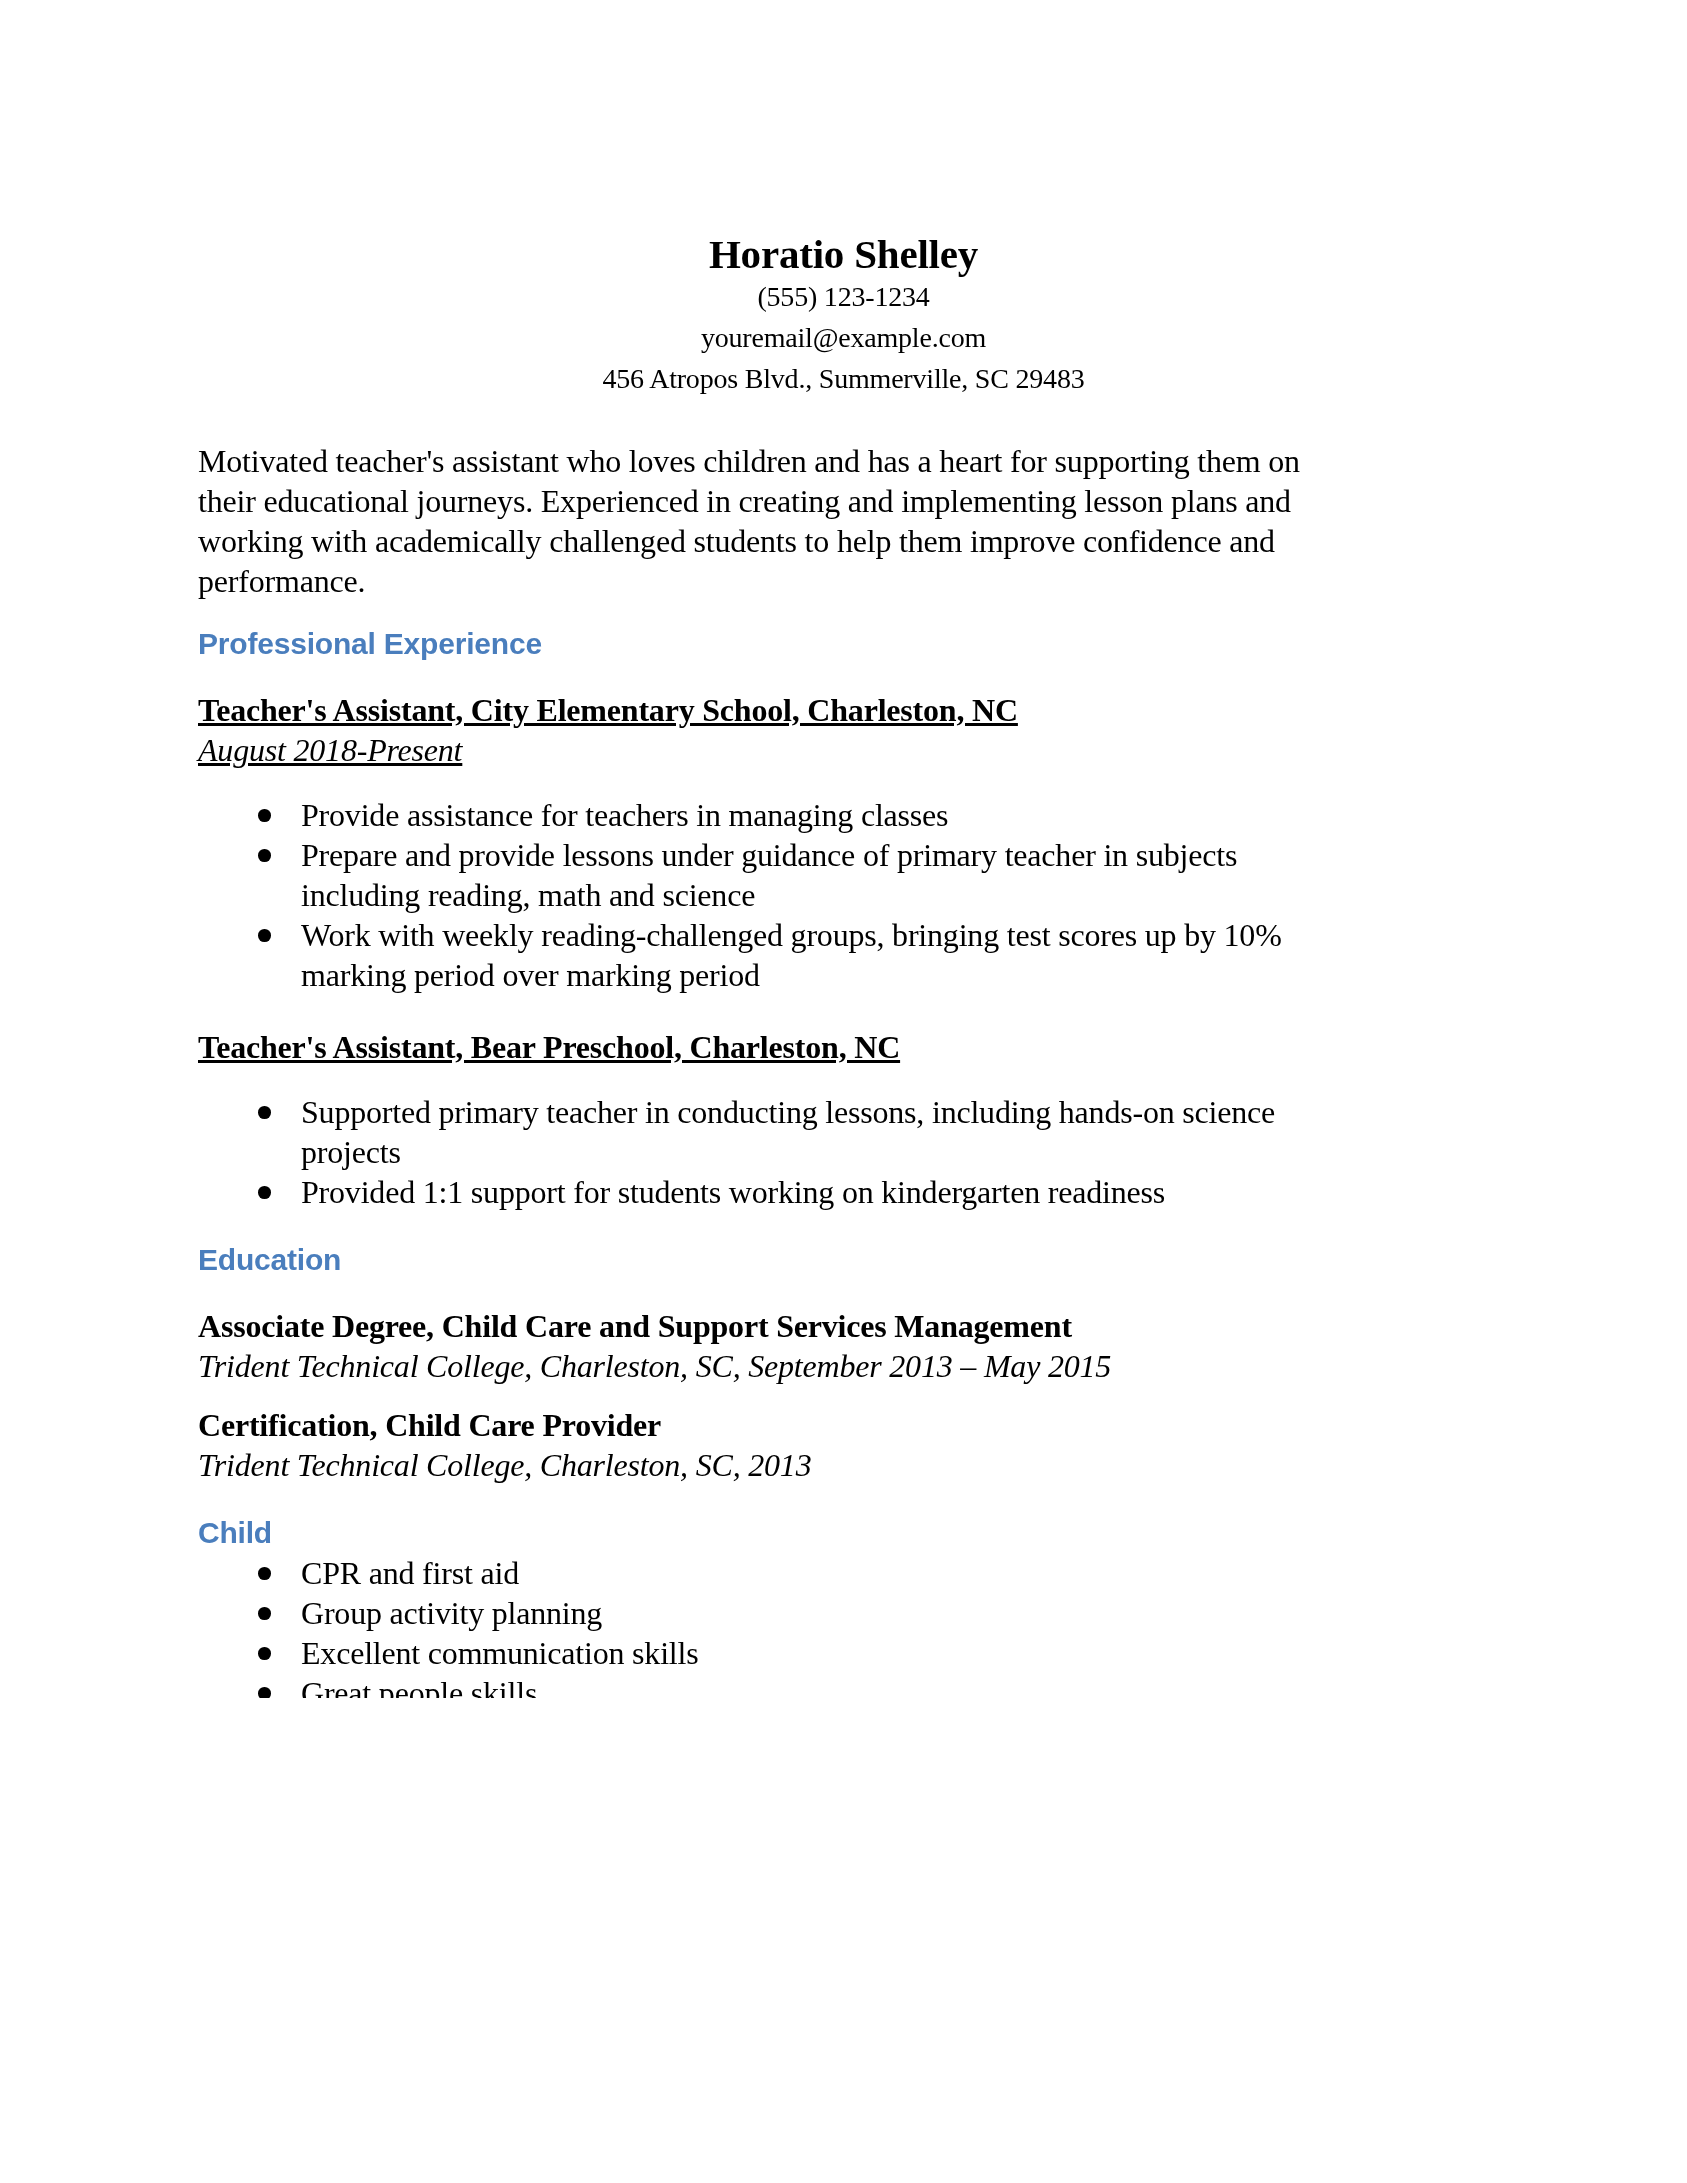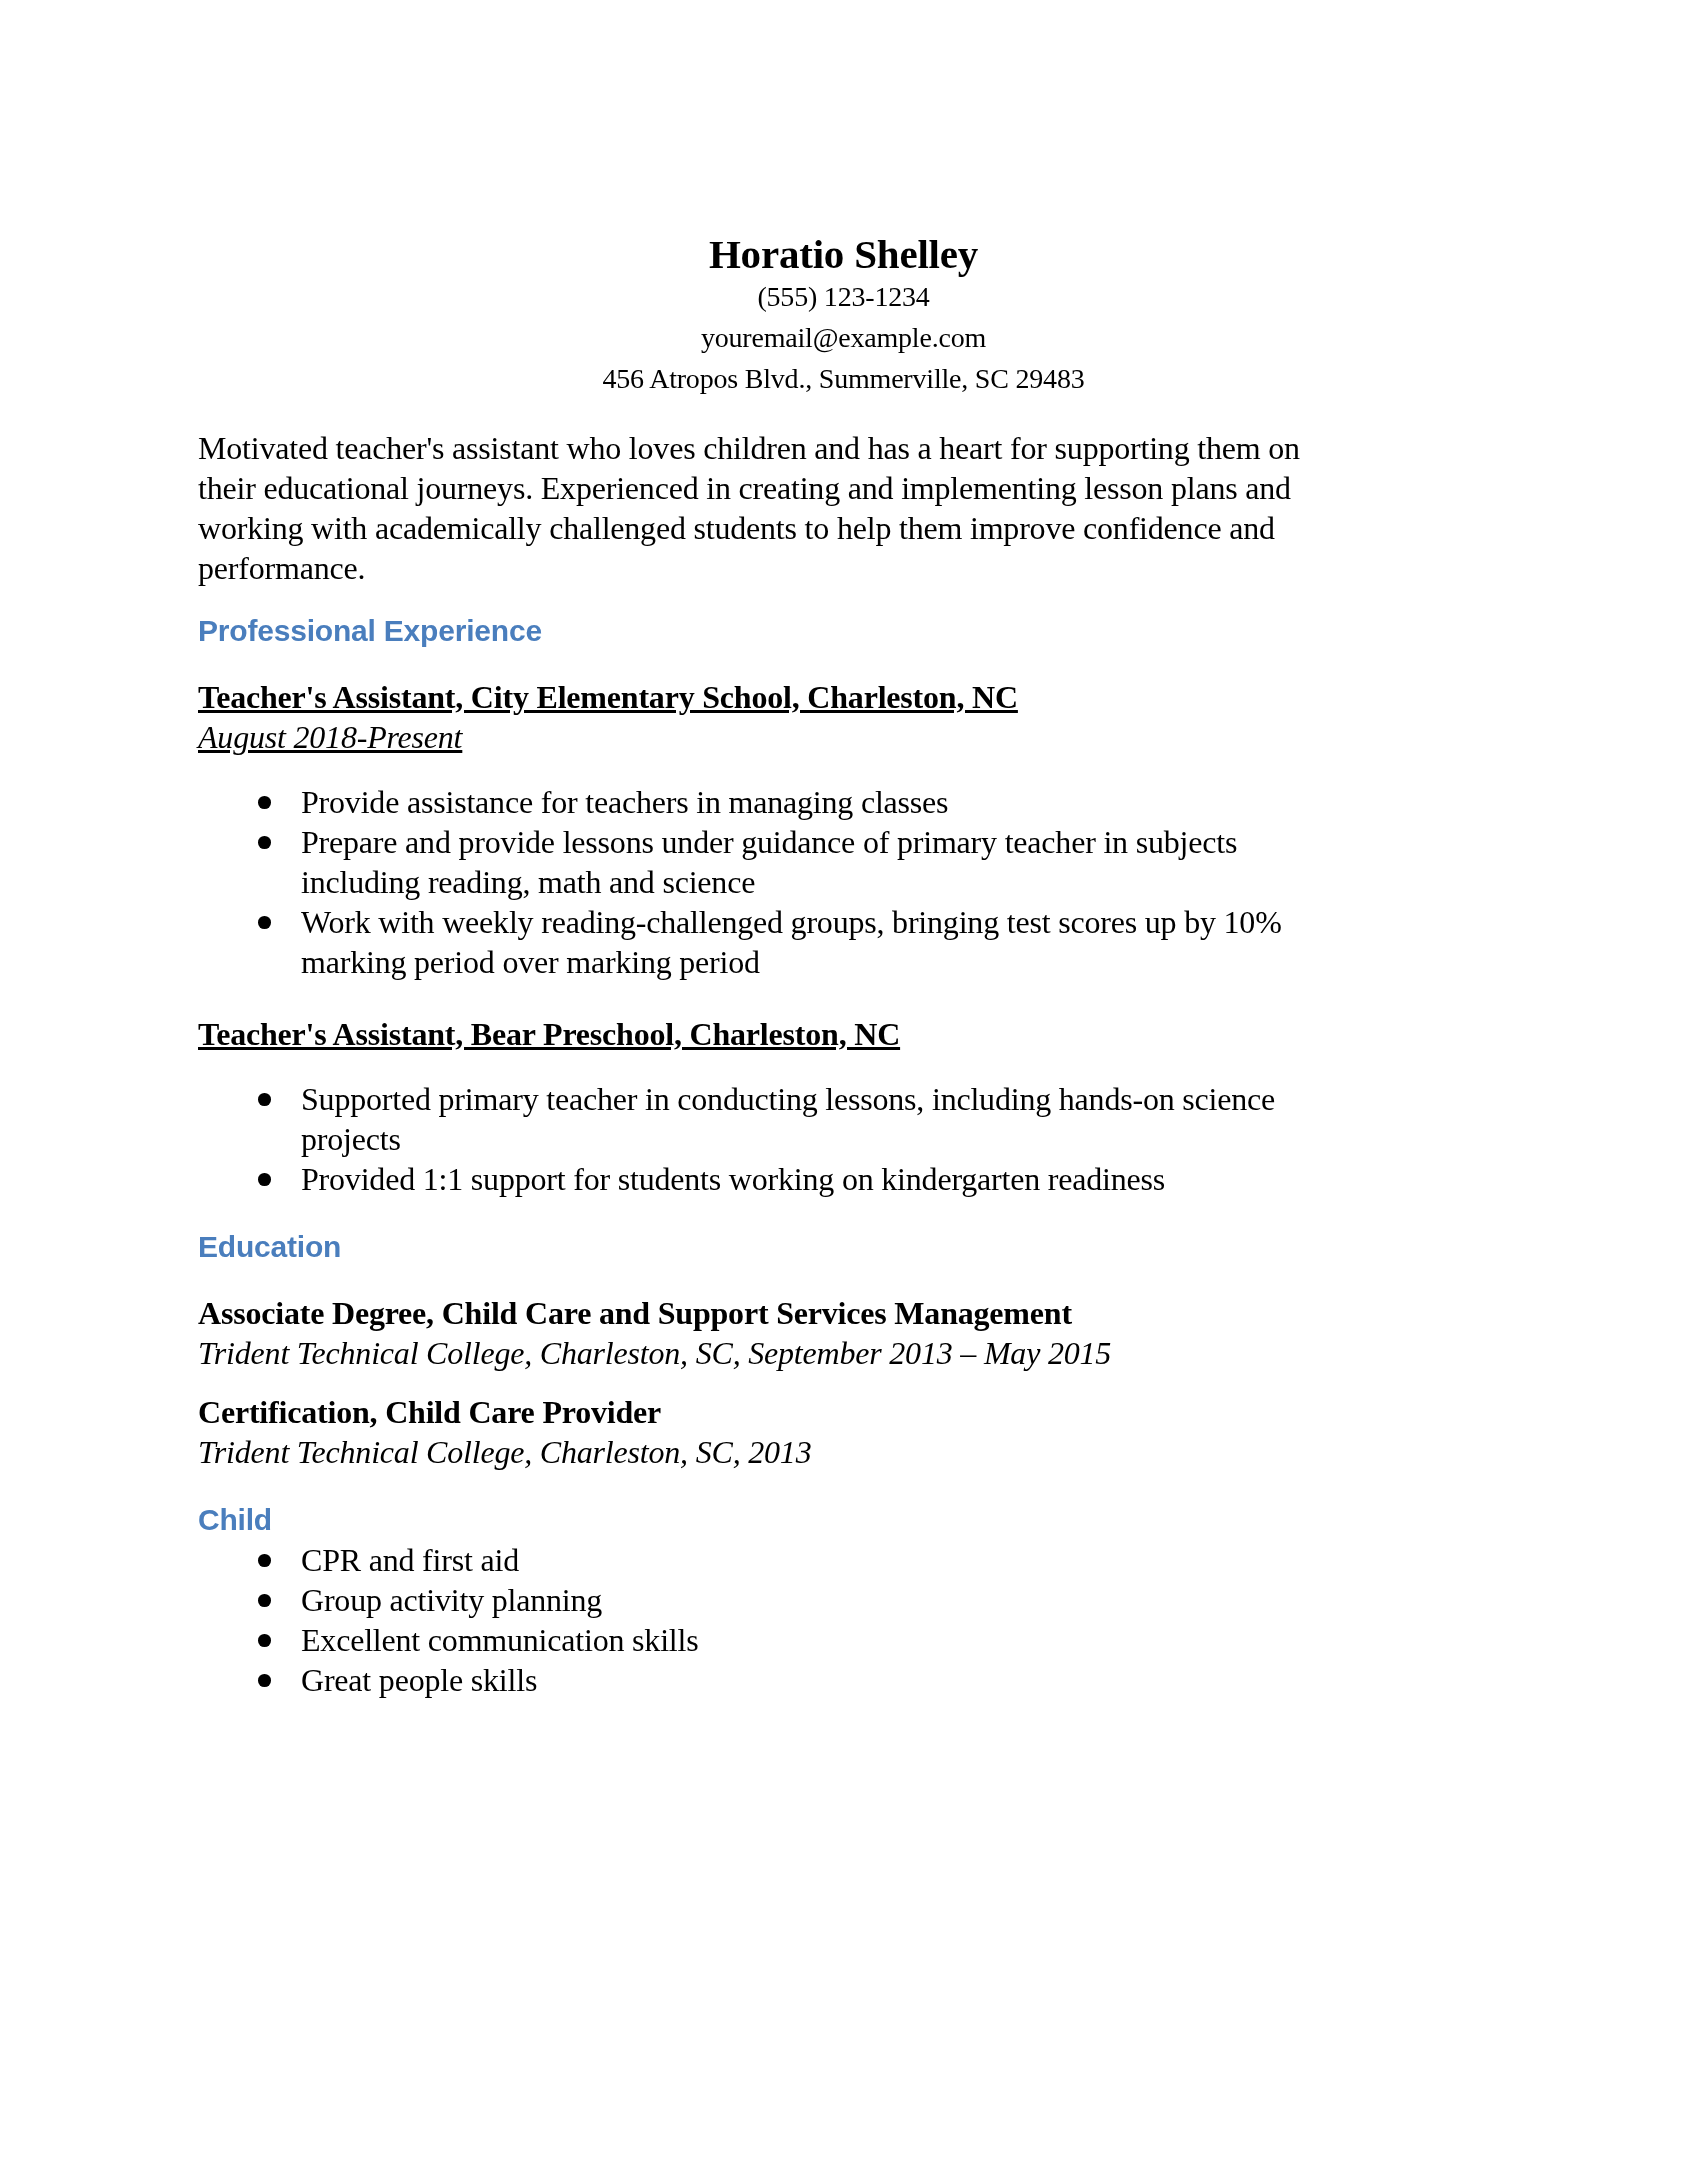--- a/index.html
+++ b/index.html
@@ -34,21 +34,21 @@
     font-family: "Liberation Sans", "DejaVu Sans", sans-serif;
     font-weight: bold;
     font-size: 30px;
     line-height: 37px;
     color: var(--accent);
     margin: 24px 0 0 0;
   }
   .sec-heading.first { margin-top: 26.5px; }
 
   .body-par {
-    margin: 29px 0 0 0;
+    margin: 42px 0 0 0;
     white-space: pre-line;
     font-family: Liberation Serif, serif;
   }
 
   
   .job { margin-top: 28px; text-decoration: underline; }
   .job-title { font-weight: bold; }
   .job-dates { font-style: italic; }
 
   ul.bullets {

